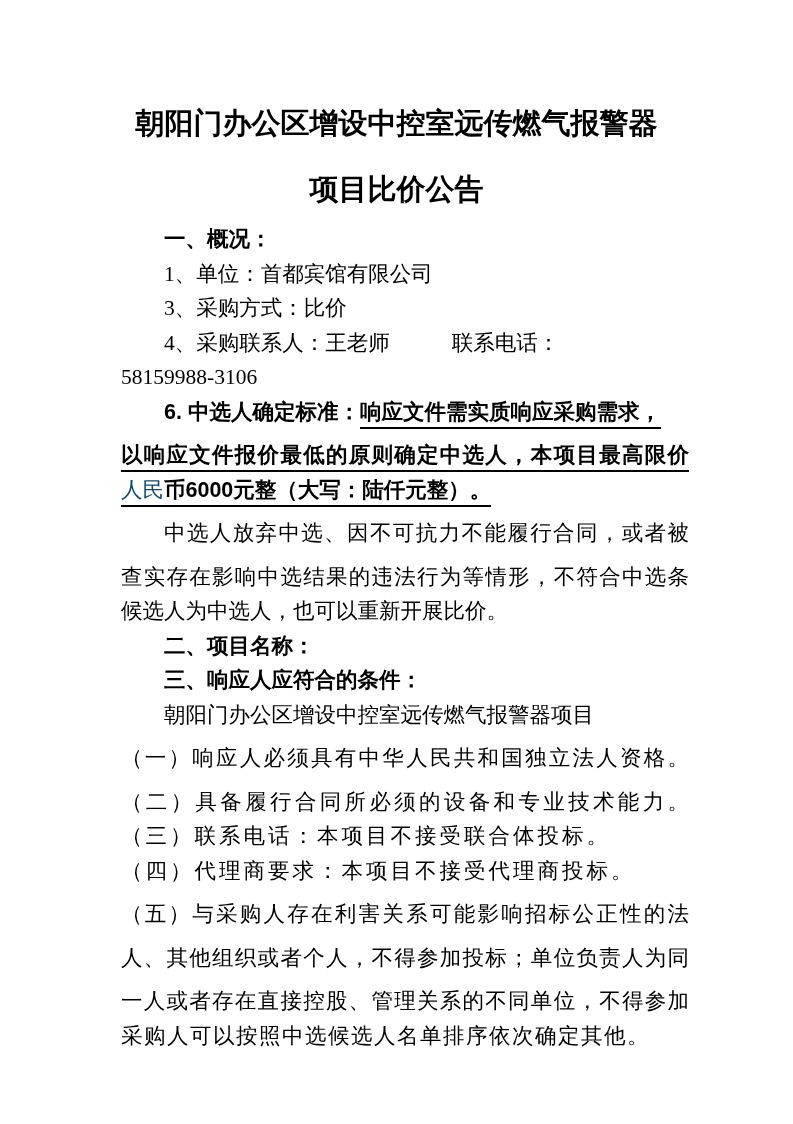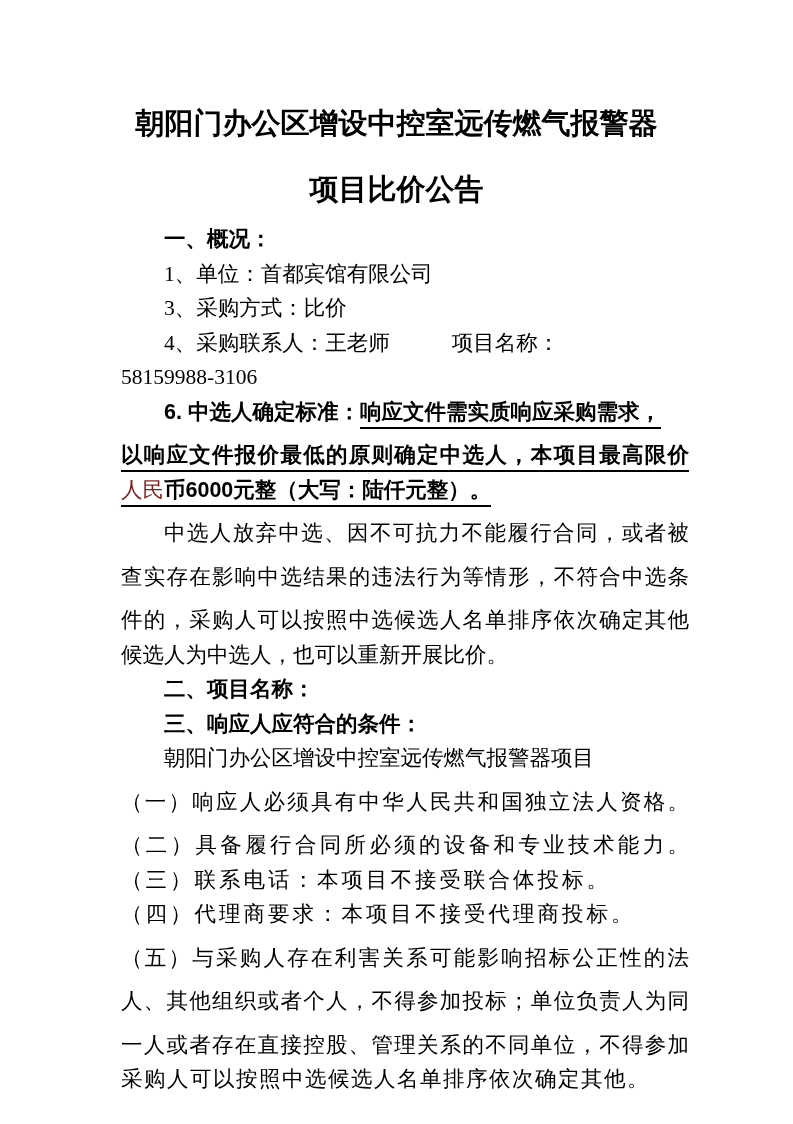--- a/index.html
+++ b/index.html
@@ -32,58 +32,57 @@
   .ind { text-indent: 43px; }
   .b, .h {
     font-family: "Liberation Sans", "DejaVu Sans", sans-serif;
     font-weight: 700;
   }
   .u {
     border-bottom: 2px solid #000000;
     padding-bottom: 3px;
   }
   .rmb {
-    color: #7f1d1d;
+    color: #0c4a6e;
     font-weight: 400;
     font-family: "Liberation Serif", "DejaVu Serif", serif;
   }
   .just { text-align: justify; text-align-last: justify; margin-top: 9px; }
   .ls3 { letter-spacing: 3px; }
   .ls15 { letter-spacing: 1.5px; }
   .gap { margin-left: 62px; }
 </style>
 </head>
 <body>
 
 <div class="doc">
 
   <div class="title-line">朝阳门办公区增设中控室远传燃气报警器</div>
   <div class="title-line">项目比价公告</div>
 
   <div class="line nw ind h">一、概况：</div>
   <div class="line nw ind">1、单位：首都宾馆有限公司</div>
   <div class="line nw ind">3、采购方式：比价</div>
   <div class="line nw ind">
-    <span>4、采购联系人：王老师</span><span class="gap">项目名称：</span>
+    <span>4、采购联系人：王老师</span><span class="gap">联系电话：</span>
   </div>
   <div class="line nw">58159988-3106</div>
 
   <div class="line nw ind">
     <span class="b">6. 中选人确定标准：</span><span class="b u">响应文件需实质响应采购需求，</span>
   </div>
   <div class="line just">
     <span class="b u">以响应文件报价最低的原则确定中选人，本项目最高限价</span>
   </div>
   <div class="line nw">
     <span class="u rmb">人民</span><span class="b u">币6000元整（大写：陆仟元整）。</span>
   </div>
 
   <div class="line ind just">中选人放弃中选、因不可抗力不能履行合同，或者被</div>
   <div class="line just">查实存在影响中选结果的违法行为等情形，不符合中选条</div>
-  <div class="line just">件的，采购人可以按照中选候选人名单排序依次确定其他</div>
   <div class="line nw">候选人为中选人，也可以重新开展比价。</div>
 
   <div class="line nw ind h">二、项目名称：</div>
   <div class="line nw ind h">三、响应人应符合的条件：</div>
 
   <div class="line nw ind">朝阳门办公区增设中控室远传燃气报警器项目</div>
   <div class="line just">（一）响应人必须具有中华人民共和国独立法人资格。</div>
   <div class="line just">（二）具备履行合同所必须的设备和专业技术能力。</div>
   <div class="line nw ls3">（三）联系电话：本项目不接受联合体投标。</div>
   <div class="line nw ls3">（四）代理商要求：本项目不接受代理商投标。</div>

